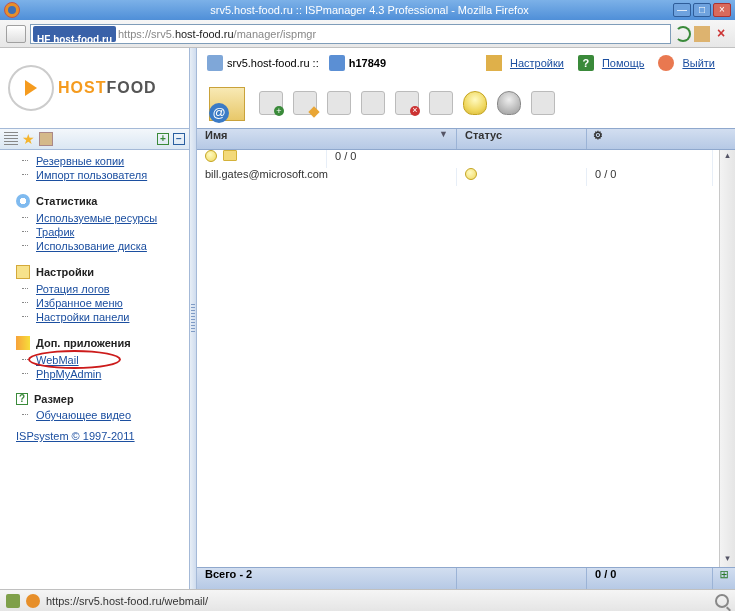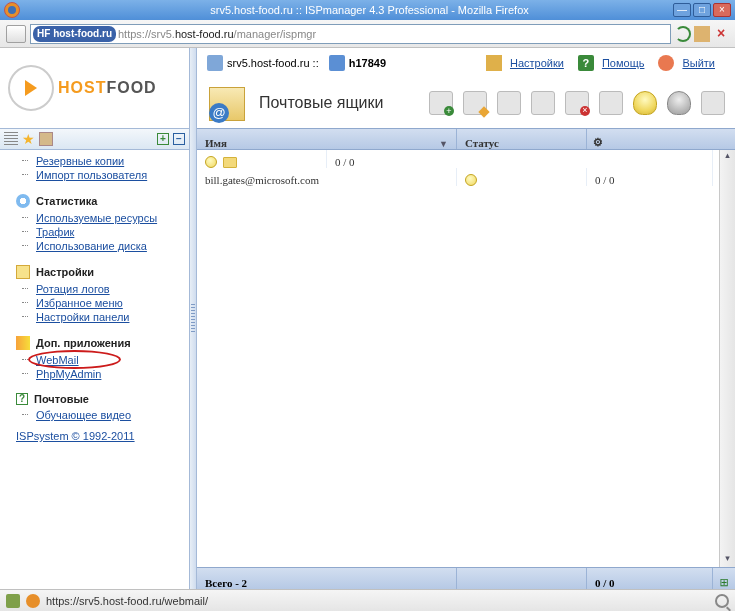--- a/index.html
+++ b/index.html
@@ -41,21 +41,21 @@
   display: flex;
   align-items: center;
   padding: 0 6px;
   gap: 4px;
 }
 .fav-btn { width:20px; height:18px; background: linear-gradient(180deg,#fff,#e0e0e0); border:1px solid #a0a0a0; border-radius: 2px; }
 .url-box {
   flex: 1; height: 20px; background: #fff; border: 1px solid #7f9db9;
   display: flex; align-items: center; padding: 0 2px; font-size: 11px;
 }
-.site-badge { background:#3961a8; color:#fff; padding:0 4px; height:16px; line-height:16px; font-size:10px; border-radius:7px; margin-right:2px; font-weight:bold;}
+.site-badge { background:#3961a8; color:#fff; padding:6px 4px; height:16px; line-height:16px; font-size:10px; border-radius:2px; margin-right:2px; font-weight:bold;}
 .url-text { color:#888; }
 .url-text .dark { color:#222; }
 .topright-icn{ display:flex; gap:3px; }
 .ti{ width:16px;height:16px;}
 .ti.reload{ border:2px solid #3a8a3a; border-left-color:transparent; border-radius:50%; }
 .ti.home{ background:#ddb36f; }
 .ti.stop{ color:#c33; font-size:14px; font-weight:bold; text-align:center; line-height:14px;}
 
 .content { flex: 1; display: flex; background:#fff; overflow:hidden; }
 
@@ -114,21 +114,21 @@
 .page-title{font-size:16px;color:#333;flex:1;}
 .toolbar-icons{display:flex;gap:10px;}
 .tool-icn{width:24px;height:24px;background:#e5e5e5;border:1px solid #bbb;border-radius:3px;position:relative;cursor:pointer;}
 .tool-icn.add::after{content:"+";position:absolute;right:-2px;bottom:-2px;width:10px;height:10px;background:#3a8a3a;color:#fff;border-radius:50%;font-size:9px;line-height:10px;text-align:center;}
 .tool-icn.edit::after{content:"";position:absolute;right:-2px;bottom:-2px;width:8px;height:8px;background:#e9a635;transform:rotate(45deg);}
 .tool-icn.del::after{content:"×";position:absolute;right:-2px;bottom:-2px;width:10px;height:10px;background:#c33;color:#fff;border-radius:50%;font-size:9px;line-height:9px;text-align:center;}
 .tool-icn.bulb{background:radial-gradient(circle at 50% 35%,#fffac0,#f0d860 60%,#d4b430);border-radius:50% 50% 40% 40%;border:1px solid #c4a420;}
 .tool-icn.bulb-off{background:radial-gradient(circle at 50% 35%,#eee,#bbb 60%,#999);border-radius:50% 50% 40% 40%;border:1px solid #888;}
 
 .grid-head{height:22px;background:linear-gradient(180deg,#d2def0,#b6c9e5);border-top:1px solid #8fa8cd;border-bottom:1px solid #8fa8cd;display:flex;align-items:center;font-weight:bold;color:#333;}
-.col{padding:0 8px;border-right:1px solid #9bb3d6;height:100%;display:flex;align-items:flex-end;font-family:Liberation Serif, serif;}
+.col{padding:0 8px;border-right:1px solid #9bb3d6;height:100%;display:flex;align-items:flex-start;}
 .col-name{width:260px;}
 .col-status{width:130px;}
 .col-size{flex:1;}
 .col-cfg{width:22px;justify-content:center;border-right:none;}
 .sort-arrow{margin-left:auto;font-size:9px;color:#556;}
 
 .grid-body{flex:1;overflow:auto;background:#fff;position:relative;}
 .row{display:flex;height:18px;align-items:center;font-size:11px;color:#333;}
 .row .col{border-right:1px solid #e7eef7;}
 .status-bulb{width:12px;height:12px;background:radial-gradient(circle at 40% 35%,#fffac0,#f0d860);border-radius:50%;border:1px solid #c4a420;margin-right:6px;}
@@ -215,25 +215,25 @@
             <div class="sec-icon ic-apps"></div>
             <span>Доп. приложения</span>
           </div>
         <div class="webmail-circle">
             <a class="nav-link">WebMail</a>
           </div>
         <a class="nav-link">PhpMyAdmin</a>
 
         <div class="nav-section">
             <div class="sec-icon ic-help">?</div>
-            <span>Почтовые</span>
+            <span>Размер</span>
           </div>
         <a class="nav-link">Обучающее видео</a>
 
-        <div class="copyright">ISPsystem © 1992-2011</div>
+        <div class="copyright">ISPsystem © 1997-2011</div>
       </div>
     </div>
 
     <div class="splitter"></div>
 
     <div class="rightpanel">
       <div class="topbar">
         <div class="tb-server">
           <div class="tb-icon tb-srv-icn"></div>
           <span>srv5.host-food.ru ::</span>
@@ -249,21 +249,20 @@
         <a class="tb-lnk">Помощь</a>
         <div class="tb-icon tb-exit"></div>
         <a class="tb-lnk">Выйти</a>
       </div>
 
       <div class="header-row">
         <div class="mail-icon">
           <div class="box"></div>
             <div class="at">@</div>
         </div>
-        <div class="page-title">Почтовые ящики</div>
         <div class="toolbar-icons">
           <div class="tool-icn add"></div>
           <div class="tool-icn edit"></div>
           <div class="tool-icn"></div>
           <div class="tool-icn"></div>
           <div class="tool-icn del"></div>
           <div class="tool-icn"></div>
           <div class="tool-icn bulb"></div>
           <div class="tool-icn bulb-off"></div>
           <div class="tool-icn"></div>

